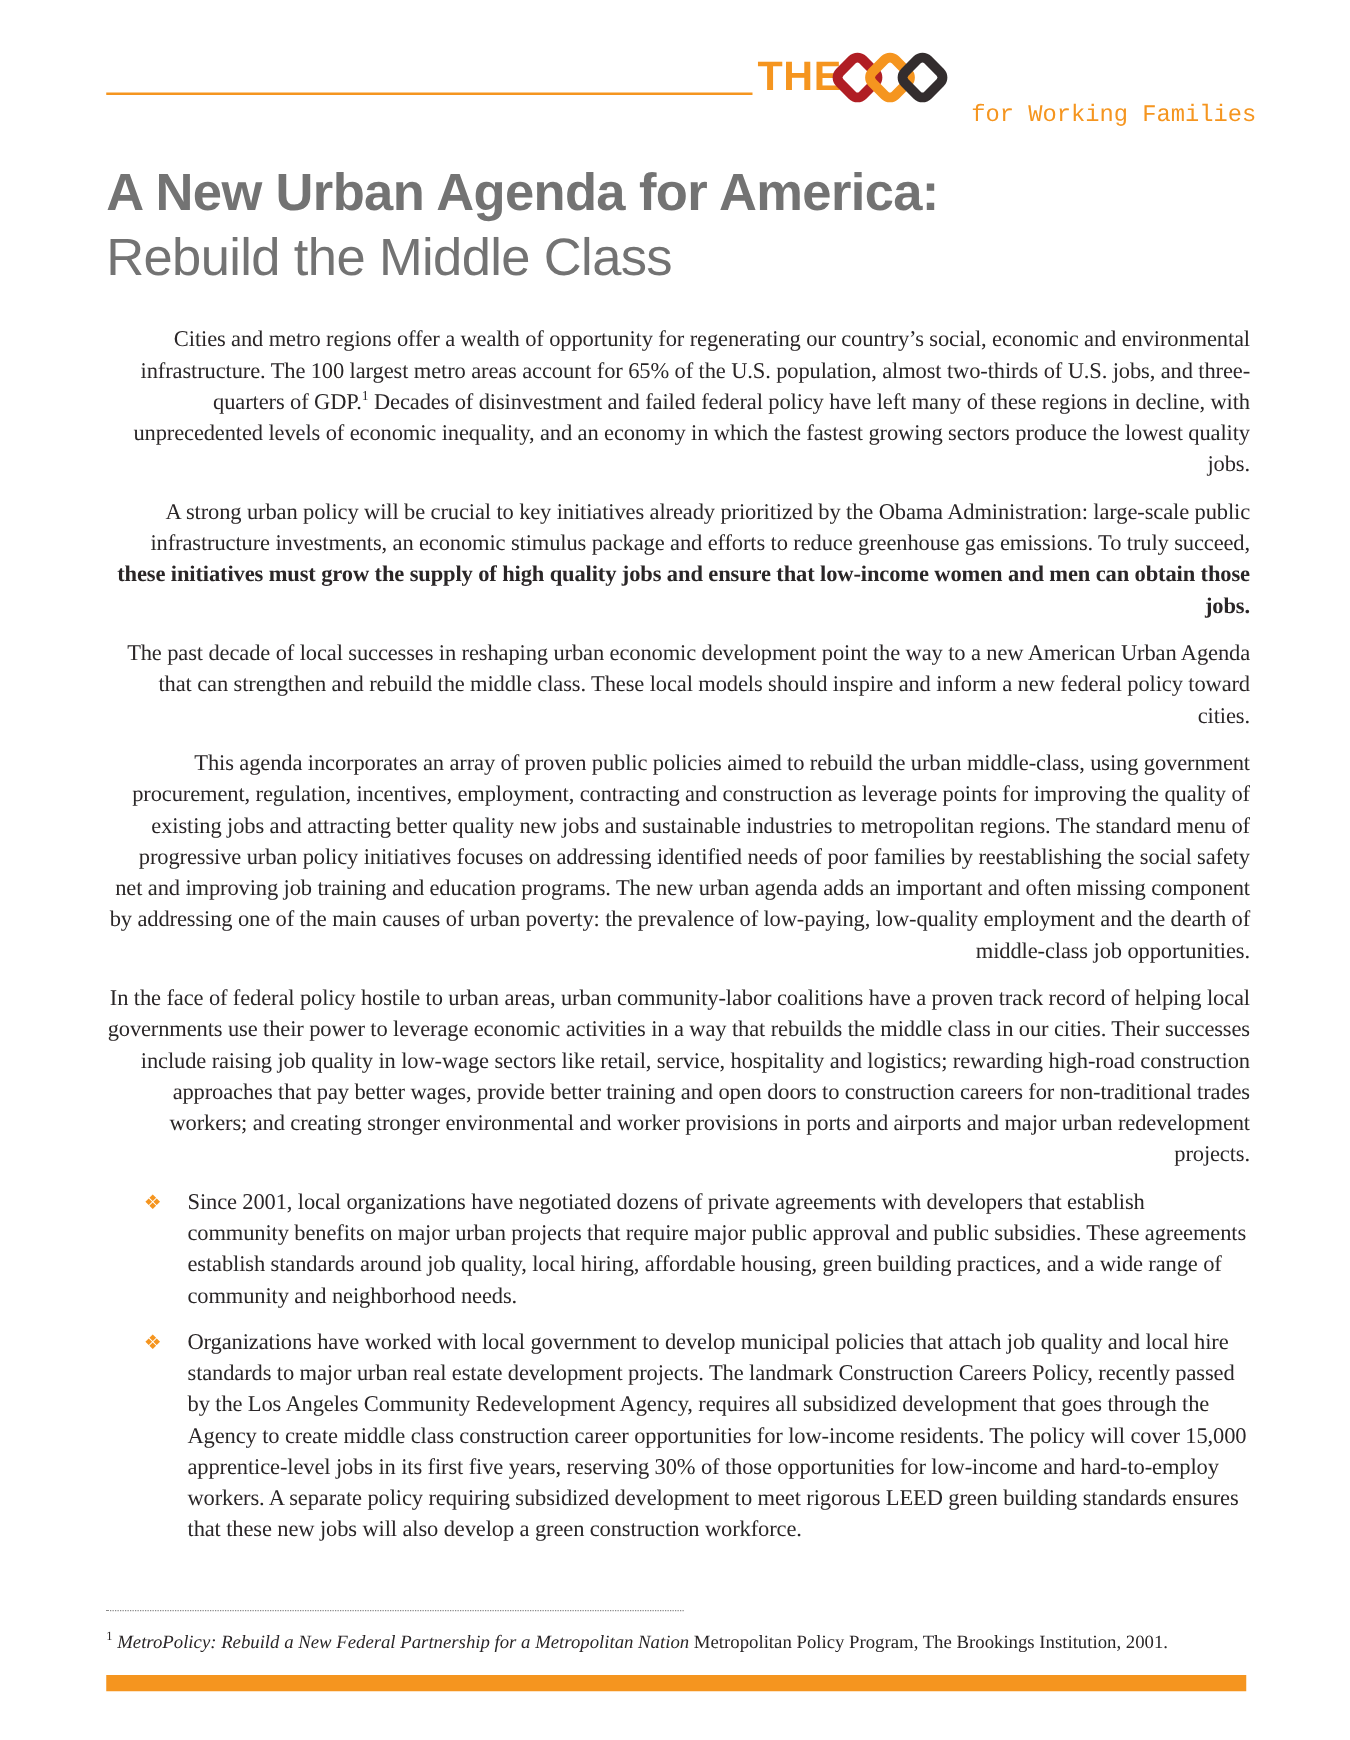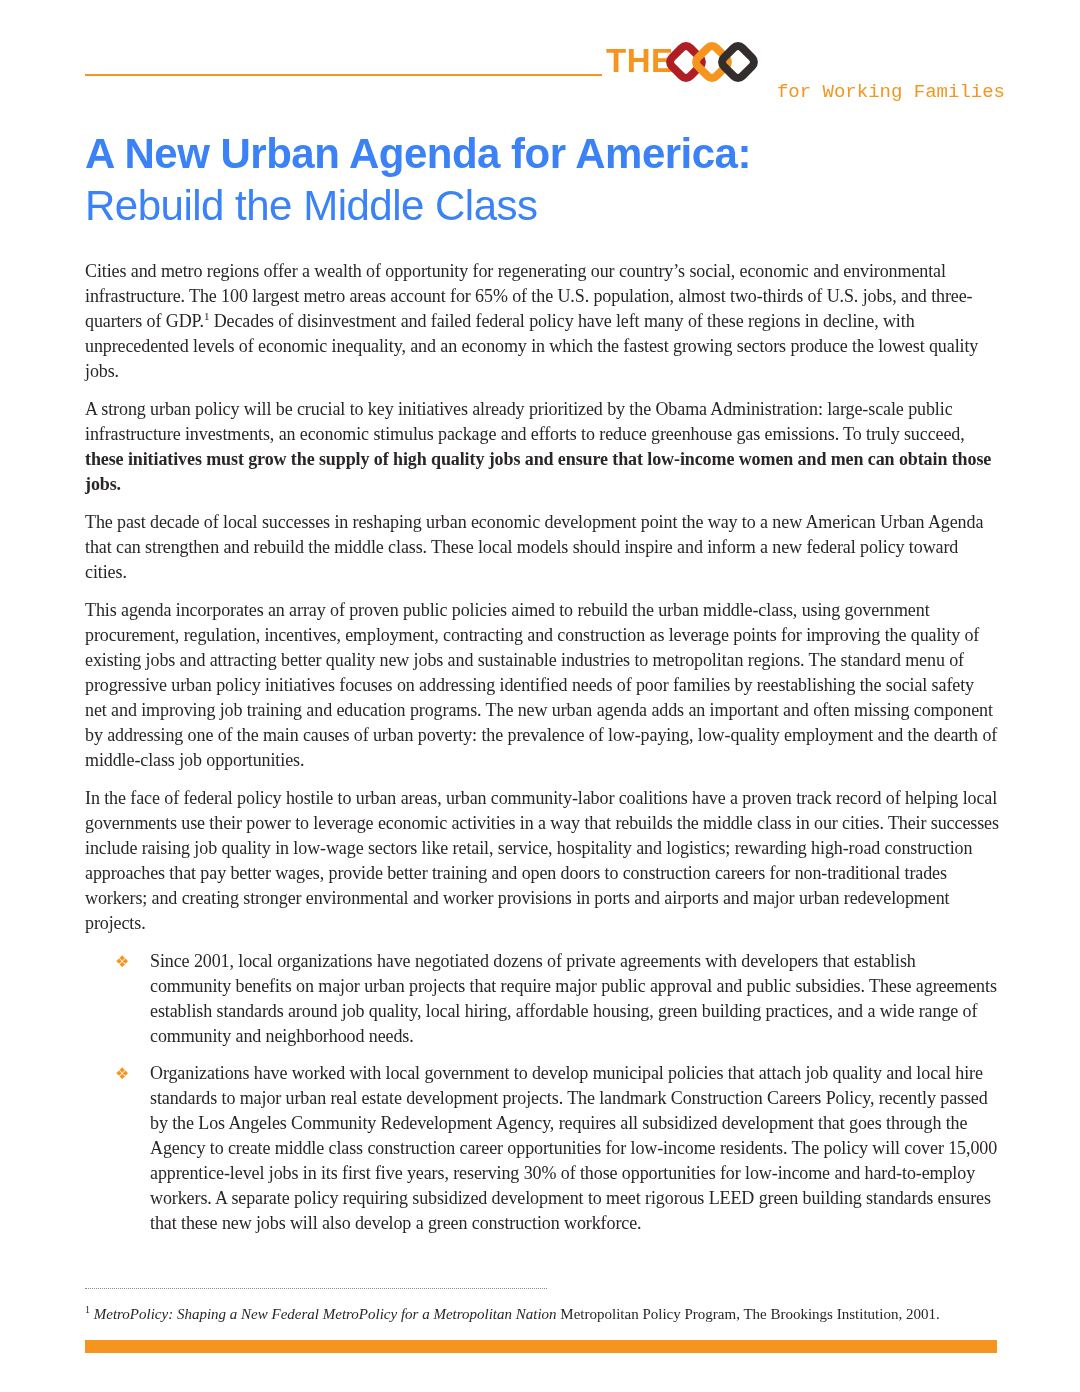--- a/index.html
+++ b/index.html
@@ -64,21 +64,21 @@
   }
 
   
   .content {
     position: absolute;
     left: 85px; top: 128px;
     width: 915px;
   }
   .doc-title {
     font-family: "Liberation Sans", sans-serif;
-    color: #3b82f6;
+    color: #737373;
     margin-bottom: 27px;
   }
   .doc-title .t1 {
     display: block;
     font-size: 42px;
     font-weight: 700;
     line-height: 52px;
     letter-spacing: -0.5px;
   }
   .doc-title .t2 {
@@ -87,20 +87,21 @@
     font-weight: 400;
     line-height: 52px;
     letter-spacing: -0.5px;
   }
   .body-copy p {
     font-size: 18px;
     line-height: 25px;
     letter-spacing: -0.1px;
     color: var(--ink);
     margin-bottom: 13px;
+    text-align: right;
   }
   .body-copy p strong { font-weight: 700; }
   sup.fn-ref {
     font-size: 11px;
     vertical-align: super;
     line-height: 0;
   }
 
   
   .bullet-row {
@@ -200,17 +201,17 @@
       <div class="bullet-row">
         <span class="bullet-glyph">❖</span>
         <span class="bullet-text">Organizations have worked with local government to develop municipal policies that attach job quality and local hire standards to major urban real estate development projects. The landmark Construction Careers Policy, recently passed by the Los Angeles Community Redevelopment Agency, requires all subsidized development that goes through the Agency to create middle class construction career opportunities for low-income residents. The policy will cover 15,000 apprentice-level jobs in its first five years, reserving 30% of those opportunities for low-income and hard-to-employ workers. A separate policy requiring subsidized development to meet rigorous LEED green building standards ensures that these new jobs will also develop a green construction workforce.</span>
       </div>
 
     </div>
   </div>
 
   <div class="footnote-rule"></div>
 
-  <p class="footnote"><span class="fn-marker">1</span> <span class="fn-italic">MetroPolicy: Shaping a New Federal MetroPolicy for a Metropolitan Nation</span><span> Metropolitan Policy Program, The Brookings Institution, 2001.</span></p>
+  <p class="footnote"><span class="fn-marker">1</span> <span class="fn-italic">MetroPolicy: Rebuild a New Federal Partnership for a Metropolitan Nation</span><span> Metropolitan Policy Program, The Brookings Institution, 2001.</span></p>
 
   <div class="footer-bar"></div>
 
 </div>
 
 </body></html>

